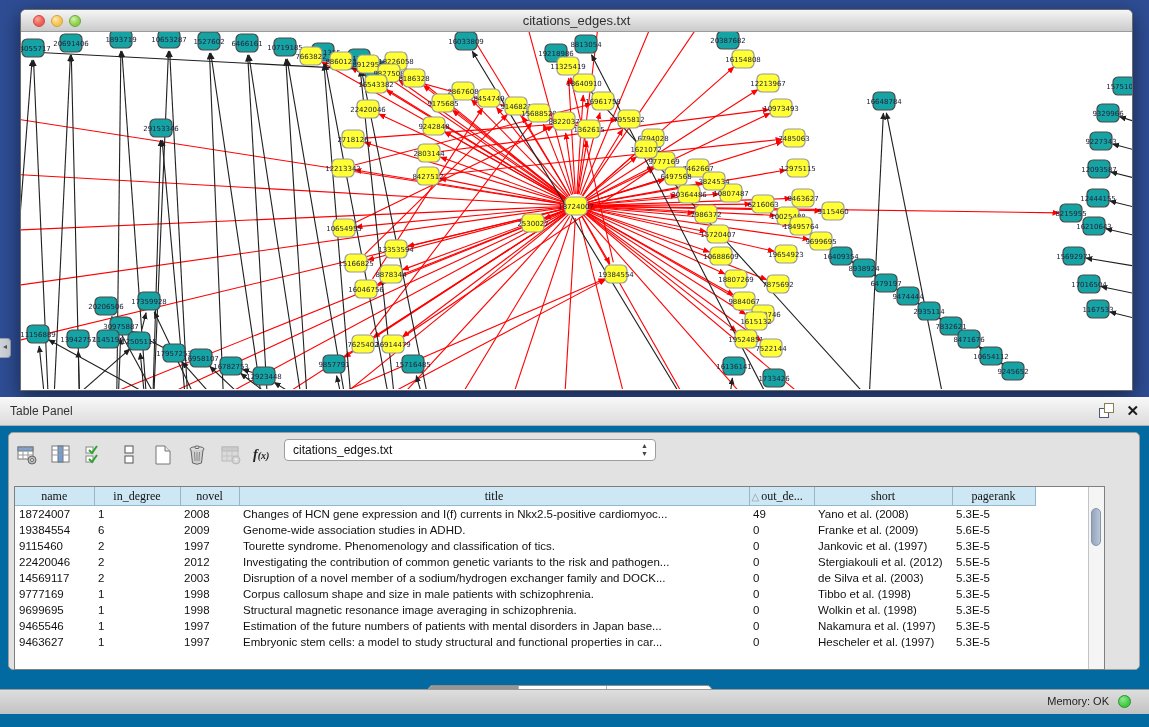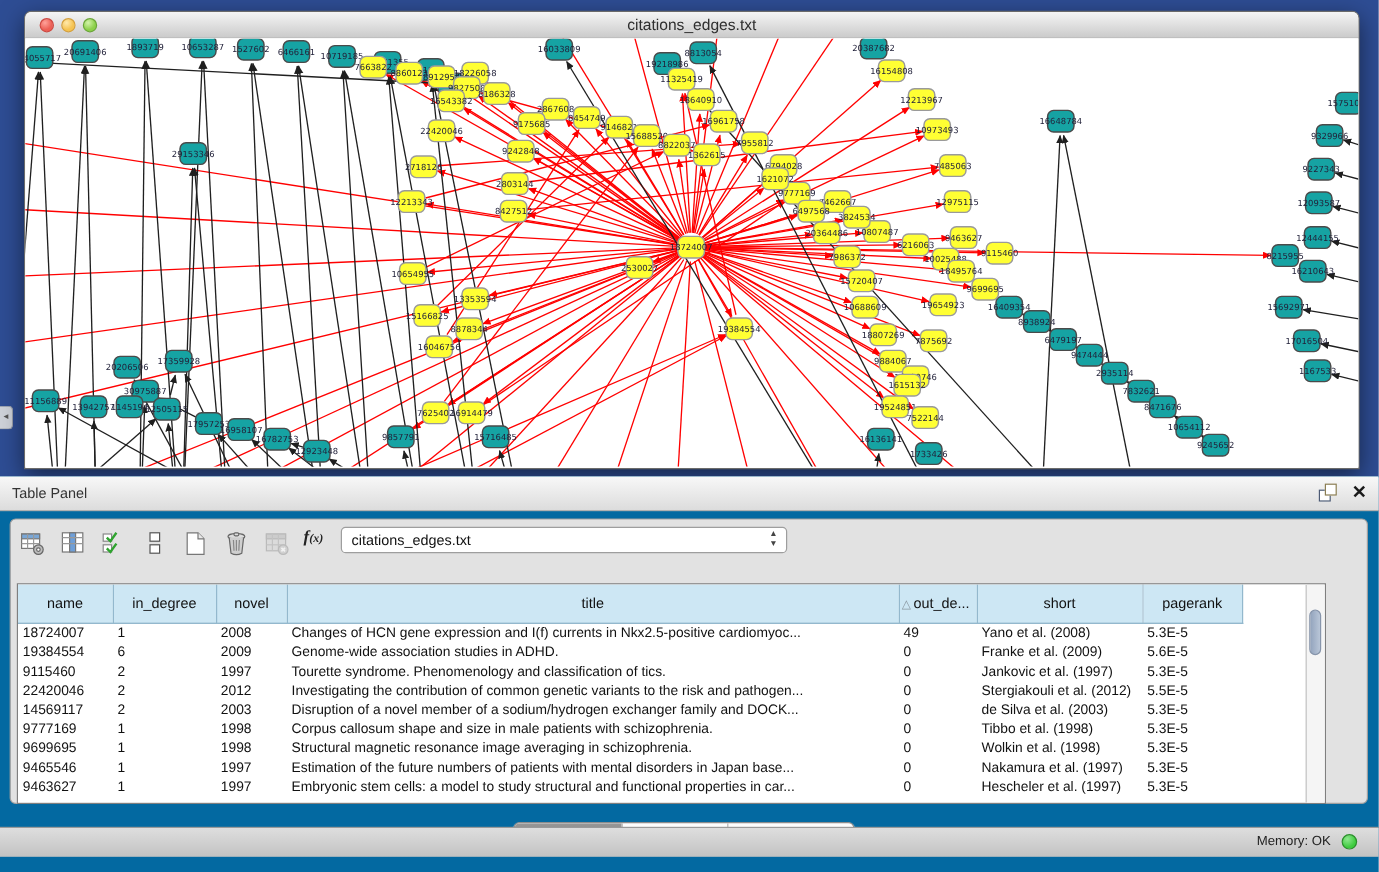--- a/index.html
+++ b/index.html
@@ -30,34 +30,34 @@
               background:linear-gradient(#f8f8f8,#dcdcdc);border-bottom:1px solid #b0b0b0;box-sizing:border-box;}
   .tpanel-title{position:absolute;left:10px;top:7px;font-size:12px;color:#333;}
   .hdr-icons{position:absolute;right:10px;top:6px;display:flex;gap:12px;align-items:center;}
   .float-ic{width:15px;height:15px;position:relative;}
   .float-ic .b1{position:absolute;left:0;bottom:0;width:8px;height:8px;border:1.4px solid #4c5a74;background:#fff;}
   .float-ic .b2{position:absolute;right:0;top:0;width:8px;height:8px;border:1.4px solid #8a7d52;background:#fff;}
   .close-x{font-size:15px;font-weight:bold;color:#1a1a1a;line-height:15px;cursor:default;}
 
   .tbox{position:absolute;left:8px;top:35px;width:1132px;height:238px;background:#e2e2e2;
         border:1px solid #9f9f9f;border-radius:5px;box-sizing:border-box;}
-  .toolbar{position:absolute;left:6px;top:8px;height:28px;display:flex;}
+  .toolbar{position:absolute;left:6px;top:8px;height:28px;display:flex;align-items:center;}
   .tb-ic{width:24px;height:24px;margin-right:10px;display:flex;align-items:center;justify-content:center;}
   .fx{font-family:"Liberation Serif",serif;font-style:italic;font-weight:bold;font-size:14px;color:#222;
       margin-right:14px;white-space:nowrap;}
   .fx small{font-size:10px;}
   .combo{position:absolute;left:275px;top:6px;width:372px;height:22px;background:#fff;border:1px solid #9e9e9e;
          border-radius:4px;box-sizing:border-box;font-size:12px;color:#111;line-height:20px;padding-left:8px;}
   .combo .stepper{position:absolute;right:7px;top:2px;font-size:7px;color:#444;line-height:8px;text-align:center;}
 
   .dtable{position:absolute;left:5px;top:53px;width:1091px;height:184px;background:#fff;
           border:1px solid #7f7f7f;box-sizing:border-box;overflow:hidden;}
   table.grid{border-collapse:collapse;table-layout:fixed;width:1074px;}
-  table.grid th{height:32px;background:#cde7f4;border-right:1px solid #93b8cd;border-bottom:1px solid #93b8cd;
-        font-size:12px;font-weight:normal;color:#111;text-align:center;overflow:hidden;white-space:nowrap;padding:0 2px;}
+  table.grid th{height:18px;background:#cde7f4;border-right:1px solid #93b8cd;border-bottom:1px solid #93b8cd;
+        font-size:12px;font-weight:normal;color:#111;text-align:center;overflow:hidden;white-space:nowrap;padding:0 2px;font-family:Liberation Serif, serif;}
   table.grid th .sortglyph{color:#8d9aa3;font-size:10px;margin-right:2px;}
   table.grid td{height:16px;font-size:11.5px;color:#111;padding:0 0 0 4px;overflow:hidden;white-space:nowrap;}
   .vscroll{position:absolute;right:0;top:0;width:15px;height:100%;background:#f5f5f5;border-left:1px solid #c4c4c4;}
   .vthumb{position:absolute;left:2px;top:21px;width:10px;height:38px;border-radius:6px;
           background:linear-gradient(90deg,#93a4bd,#b9c6d8);border:1px solid #8795ab;box-sizing:border-box;}
 
   .tabs{position:absolute;left:428px;top:288px;height:23px;display:flex;border:1px solid #8c8c8c;
         border-radius:5px;overflow:hidden;background:#fdfdfd;box-shadow:0 1px 1px rgba(255,255,255,.7);}
   .tab{padding:0 14px;font-size:12px;color:#1a1a1a;line-height:21px;border-right:1px solid #b5b5b5;}
   .tab:last-child{border-right:none;}

